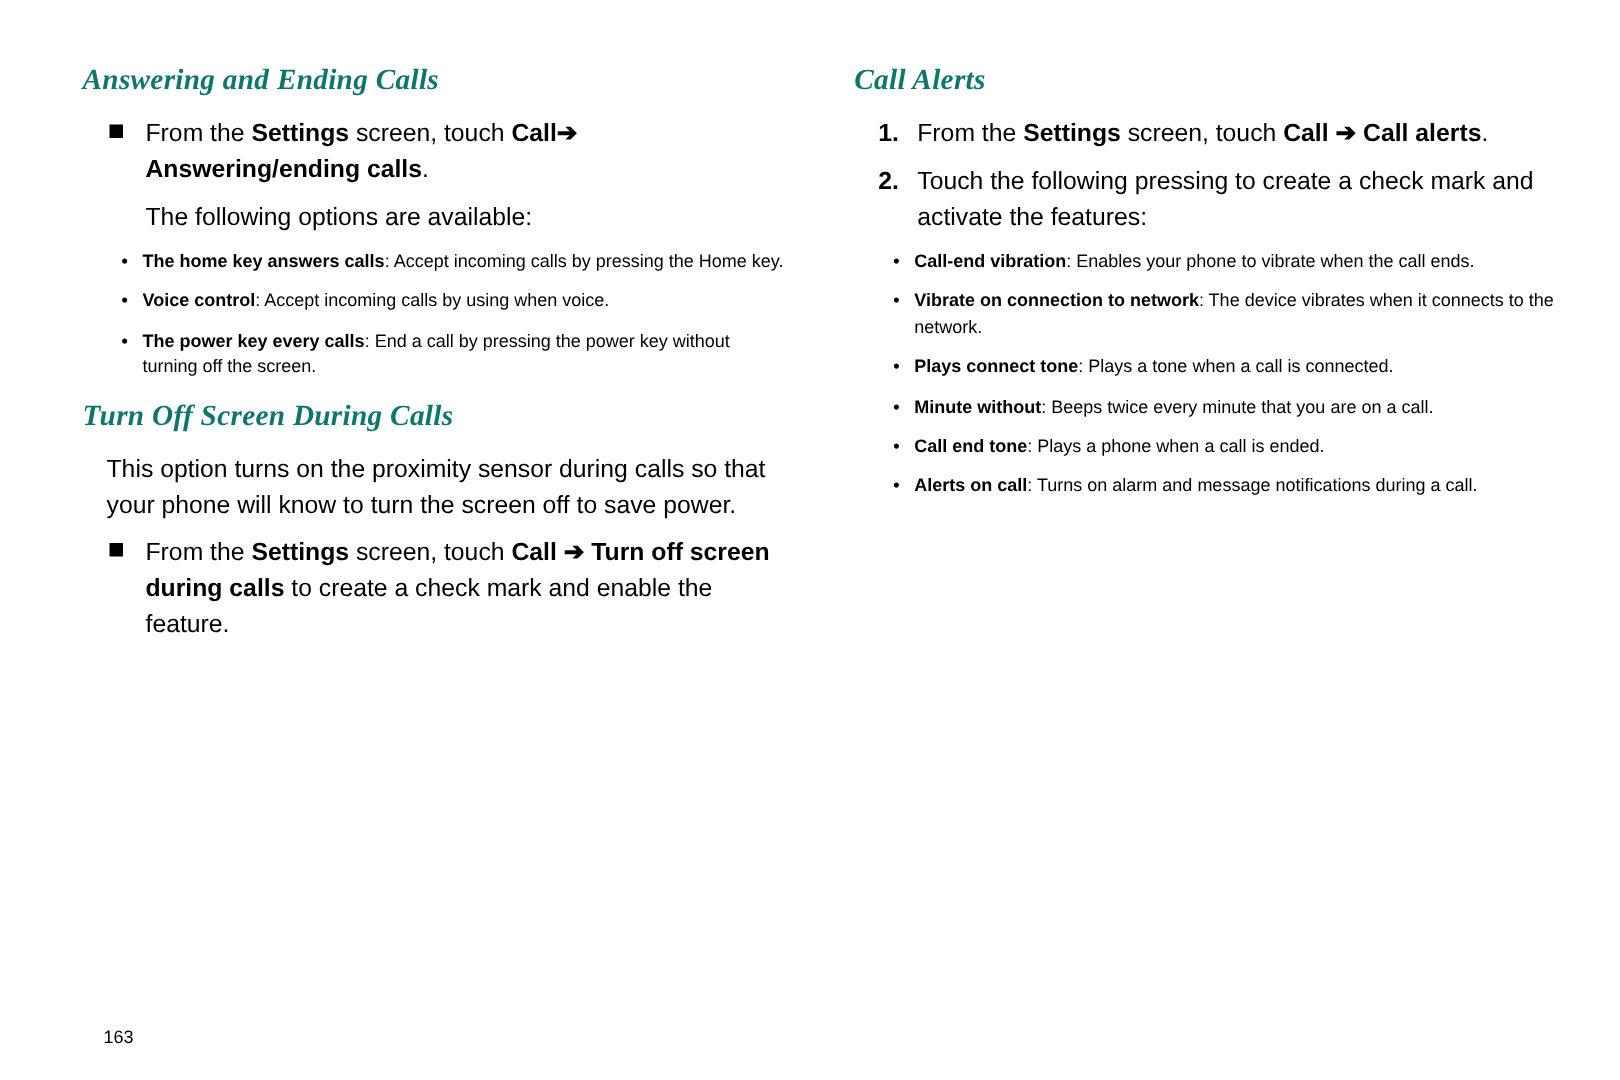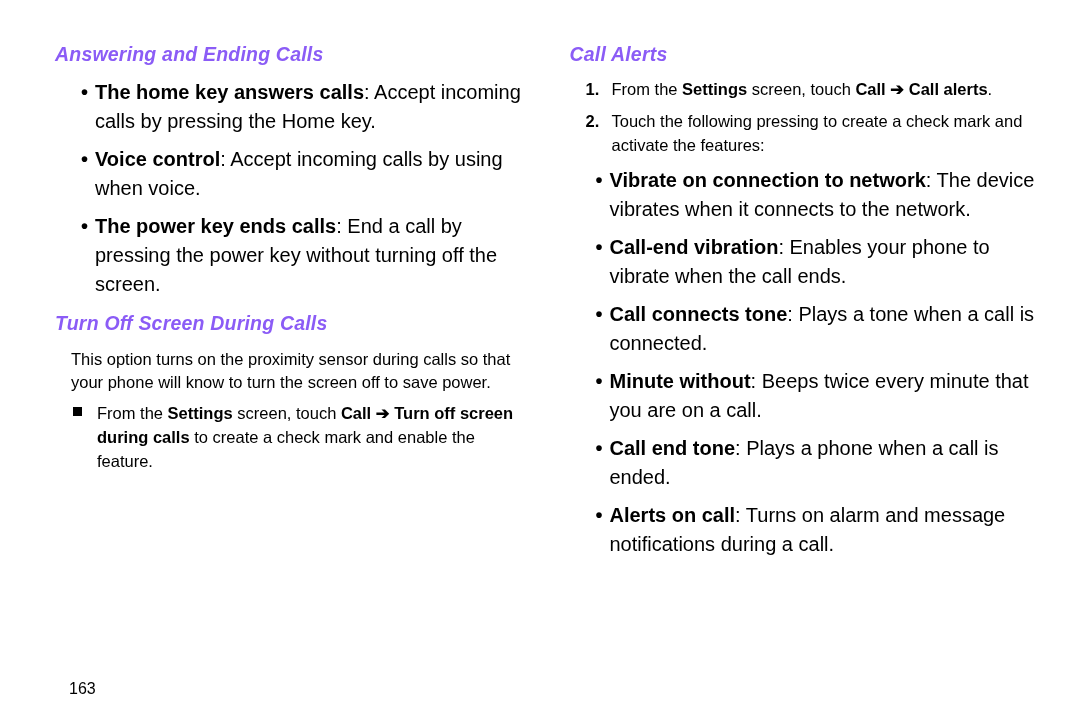--- a/index.html
+++ b/index.html
@@ -14,24 +14,24 @@
     display: flex;
     flex-direction: column;
   }
   .cols {
     display: flex;
     gap: 44px;
     flex: 1 1 auto;
   }
   .col { flex: 1 1 50%; }
   h2.section-head {
-    font-family: Liberation Sans, sans-serif;
+    font-family: Liberation Serif, serif;
     font-style: italic;
     font-weight: 800;
-    color: #8b5cf6;
+    color: #0f766e;
     font-size: 19.5px;
     letter-spacing: 0.2px;
     margin-bottom: 10px;
     margin-top: 4px;
   }
   .block { margin-left: 16px; }
   .square-item {
     position: relative;
     padding-left: 26px;
     margin-bottom: 8px;
@@ -56,57 +56,62 @@
   p.body-line { margin: 8px 0 6px 0; }
   ul.bullets {
     list-style: none;
     margin: 4px 0 4px 0;
     padding-left: 10px;
   }
   ul.bullets > li {
     position: relative;
     padding-left: 14px;
     margin-bottom: 9px;
-    font-size: 20px;
+    font-size: 12px;
     line-height: 1.45;
   }
   ul.bullets > li::before {
     content: "•";
     position: absolute;
     left: 0; top: 0;
     font-weight: bold;
   }
   .b { font-weight: bold; }
   .arrow { font-weight: bold; }
   .intro-under-head {
     margin-left: 16px;
     margin-bottom: 7px;
   }
   .page-num {
-    font-size: 16px;
+    font-size: 12px;
     margin-top: auto;
     padding-top: 20px;
     padding-left: 14px;
   }
 </style>
 </head>
 <body>
 
 <div class="cols">
 
   <div class="col">
 
     <h2 class="section-head">Answering and Ending Calls</h2>
 
     <div class="block">
+      <div class="square-item">
+        <span>From the </span><span class="b">Settings</span><span> screen, touch </span><span class="b">Call</span><span class="b arrow">➔</span>
+        <span class="b">Answering/ending calls</span><span>.</span>
+        <p class="body-line">The following options are available:</p>
+      </div>
 
       <ul class="bullets">
         <li><span class="b">The home key answers calls</span><span>: Accept incoming calls by pressing the Home key.</span></li>
         <li><span class="b">Voice control</span><span>: Accept incoming calls by using when voice.</span></li>
-        <li><span class="b">The power key ends calls</span><span>: End a call by pressing the power key without turning off the screen.</span></li>
+        <li><span class="b">The power key every calls</span><span>: End a call by pressing the power key without turning off the screen.</span></li>
       </ul>
     </div>
 
     <h2 class="section-head" style="margin-top:10px">Turn Off Screen During Calls</h2>
 
     <p class="intro-under-head">This option turns on the proximity sensor during calls so that your phone will know to turn the screen off to save power.</p>
 
     <div class="block">
       <div class="square-item">
         <span>From the </span><span class="b">Settings</span><span> screen, touch </span><span class="b">Call</span><span> </span><span class="b arrow">➔</span><span> </span><span class="b">Turn off screen during calls</span><span> to create a check mark and enable the feature.</span>
@@ -125,23 +130,23 @@
         <span class="num">1.</span>
         <span>From the </span><span class="b">Settings</span><span> screen, touch </span><span class="b">Call</span><span> </span><span class="b arrow">➔</span><span> </span><span class="b">Call alerts</span><span>.</span>
       </div>
 
       <div class="num-item">
         <span class="num">2.</span>
         <span>Touch the following pressing to create a check mark and activate the features:</span>
       </div>
 
       <ul class="bullets">
+        <li><span class="b">Call-end vibration</span><span>: Enables your phone to vibrate when the call ends.</span></li>
         <li><span class="b">Vibrate on connection to network</span><span>: The device vibrates when it connects to the network.</span></li>
-        <li><span class="b">Call-end vibration</span><span>: Enables your phone to vibrate when the call ends.</span></li>
-        <li><span class="b">Call connects tone</span><span>: Plays a tone when a call is connected.</span></li>
+        <li><span class="b">Plays connect tone</span><span>: Plays a tone when a call is connected.</span></li>
         <li><span class="b">Minute without</span><span>: Beeps twice every minute that you are on a call.</span></li>
         <li><span class="b">Call end tone</span><span>: Plays a phone when a call is ended.</span></li>
         <li><span class="b">Alerts on call</span><span>: Turns on alarm and message notifications during a call.</span></li>
       </ul>
 
     </div>
   </div>
 
 </div>
 

